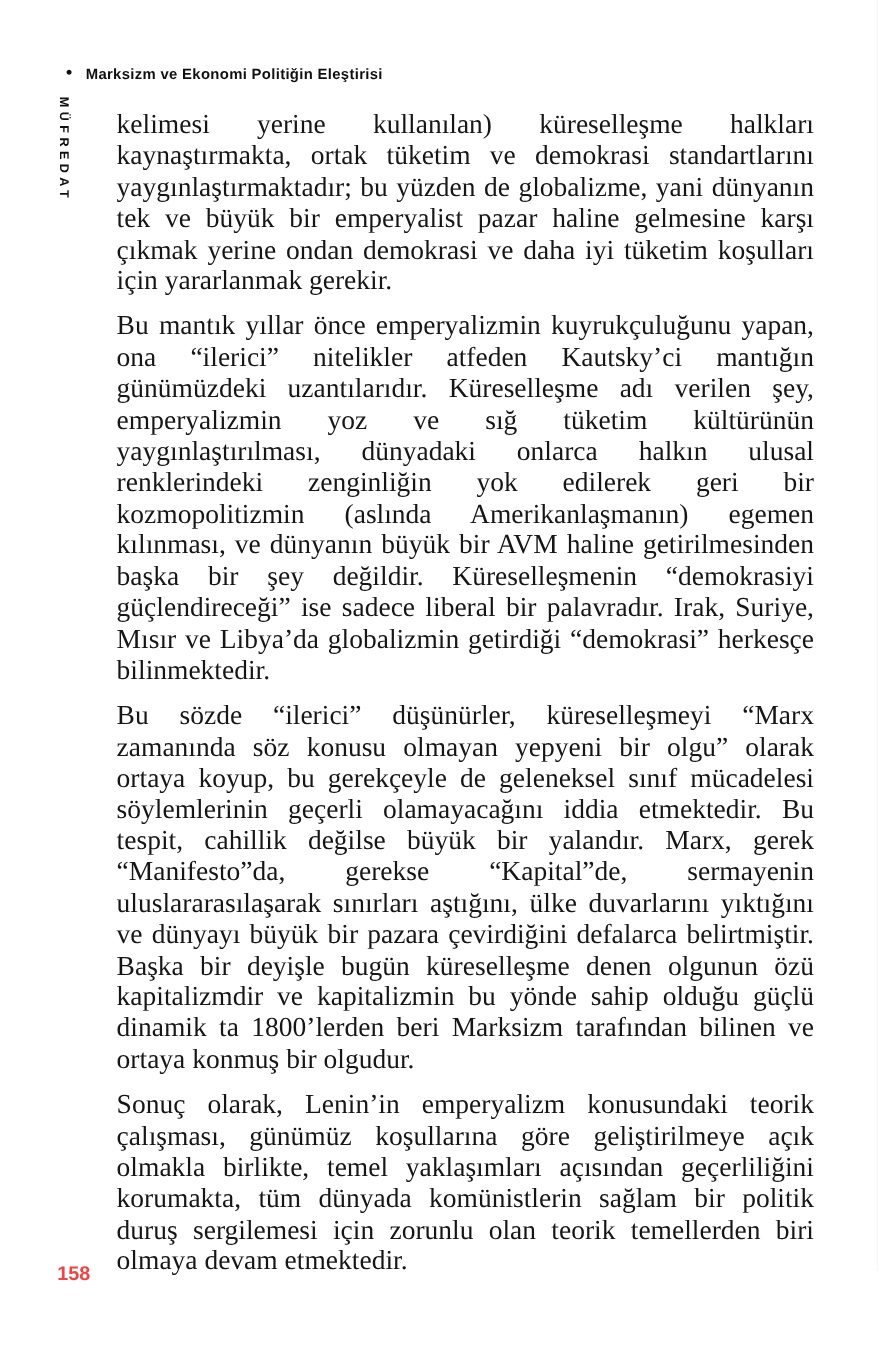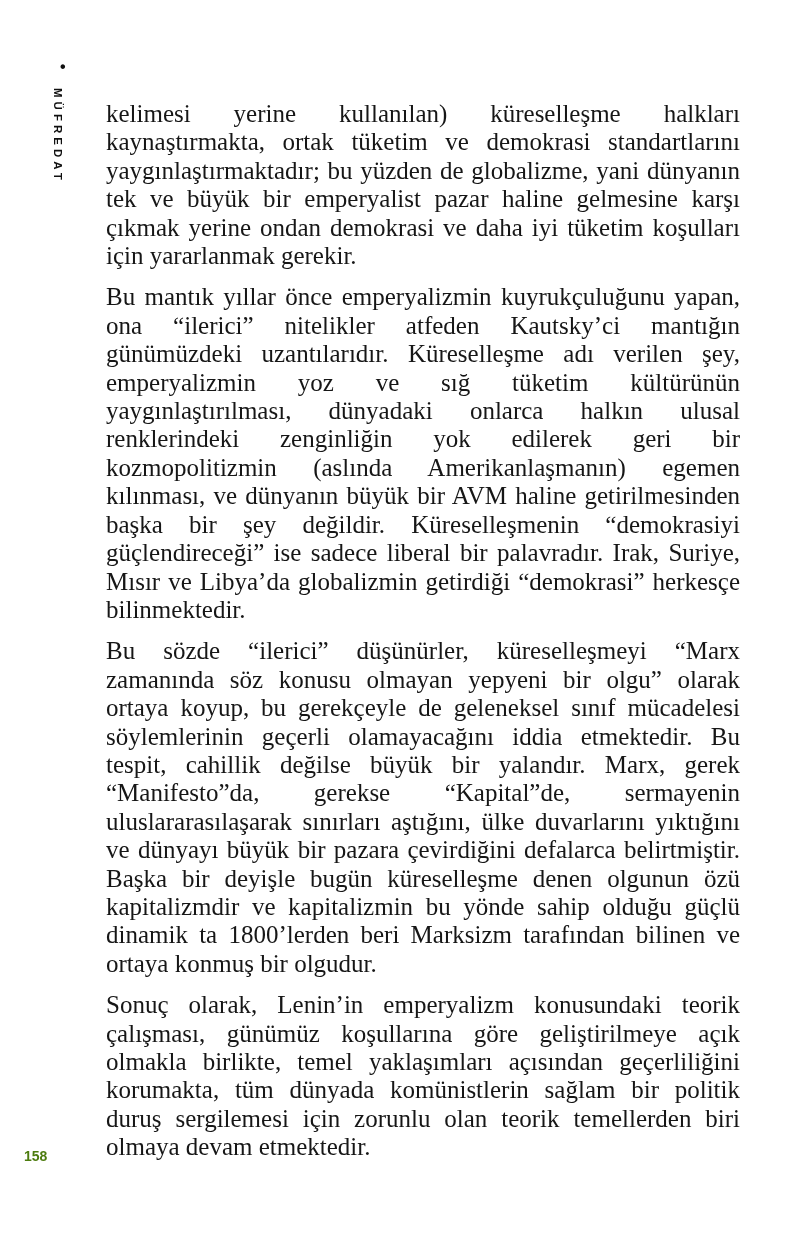--- a/index.html
+++ b/index.html
@@ -63,35 +63,36 @@
     color: #161616;
   }
   .body-text p {
     margin: 0 0 13px 0;
     padding: 0;
   }
 
   
   .page-number {
     position: absolute;
-    left: 24px;
+    left: 52px;
     top: 1148px;
     font-family: "Liberation Sans", sans-serif;
     font-weight: 700;
-    font-size: 14px;
-    color: #4d7c0f;
+    font-size: 18px;
+    color: #ef4444;
   }
 </style>
 </head>
 <body>
 
 <div class="page">
 
   <div class="running-header">
     <span class="bullet">•</span>
+    <span>Marksizm ve Ekonomi Politiğin Eleştirisi</span>
   </div>
 
   <div class="margin-label">MÜFREDAT</div>
 
   <div class="body-text">
     <p>kelimesi yerine kullanılan) küreselleşme halkları kaynaştırmakta, ortak tüketim ve demokrasi standartlarını yaygınlaştırmaktadır; bu yüzden de globalizme, yani dünyanın tek ve büyük bir emperyalist pazar haline gelmesine karşı çıkmak yerine ondan demokrasi ve daha iyi tüketim koşulları için yararlanmak gerekir.</p>
     <p>Bu mantık yıllar önce emperyalizmin kuyrukçuluğunu yapan, ona “ilerici” nitelikler atfeden Kautsky’ci mantığın günümüzdeki uzantılarıdır. Küreselleşme adı verilen şey, emperyalizmin yoz ve sığ tüketim kültürünün yaygınlaştırılması, dünyadaki onlarca halkın ulusal renklerindeki zenginliğin yok edilerek geri bir kozmopolitizmin (aslında Amerikanlaşmanın) egemen kılınması, ve dünyanın büyük bir AVM haline getirilmesinden başka bir şey değildir. Küreselleşmenin “demokrasiyi güçlendireceği” ise sadece liberal bir palavradır. Irak, Suriye, Mısır ve Libya’da globalizmin getirdiği “demokrasi” herkesçe bilinmektedir.</p>
     <p>Bu sözde “ilerici” düşünürler, küreselleşmeyi “Marx zamanında söz konusu olmayan yepyeni bir olgu” olarak ortaya koyup, bu gerekçeyle de geleneksel sınıf mücadelesi söylemlerinin geçerli olamayacağını iddia etmektedir. Bu tespit, cahillik değilse büyük bir yalandır. Marx, gerek “Manifesto”da, gerekse “Kapital”de, sermayenin uluslararasılaşarak sınırları aştığını, ülke duvarlarını yıktığını ve dünyayı büyük bir pazara çevirdiğini defalarca belirtmiştir. Başka bir deyişle bugün küreselleşme denen olgunun özü kapitalizmdir ve kapitalizmin bu yönde sahip olduğu güçlü dinamik ta 1800’lerden beri Marksizm tarafından bilinen ve ortaya konmuş bir olgudur.</p>
     <p>Sonuç olarak, Lenin’in emperyalizm konusundaki teorik çalışması, günümüz koşullarına göre geliştirilmeye açık olmakla birlikte, temel yaklaşımları açısından geçerliliğini korumakta, tüm dünyada komünistlerin sağlam bir politik duruş sergilemesi için zorunlu olan teorik temellerden biri olmaya devam etmektedir.</p>
   </div>

